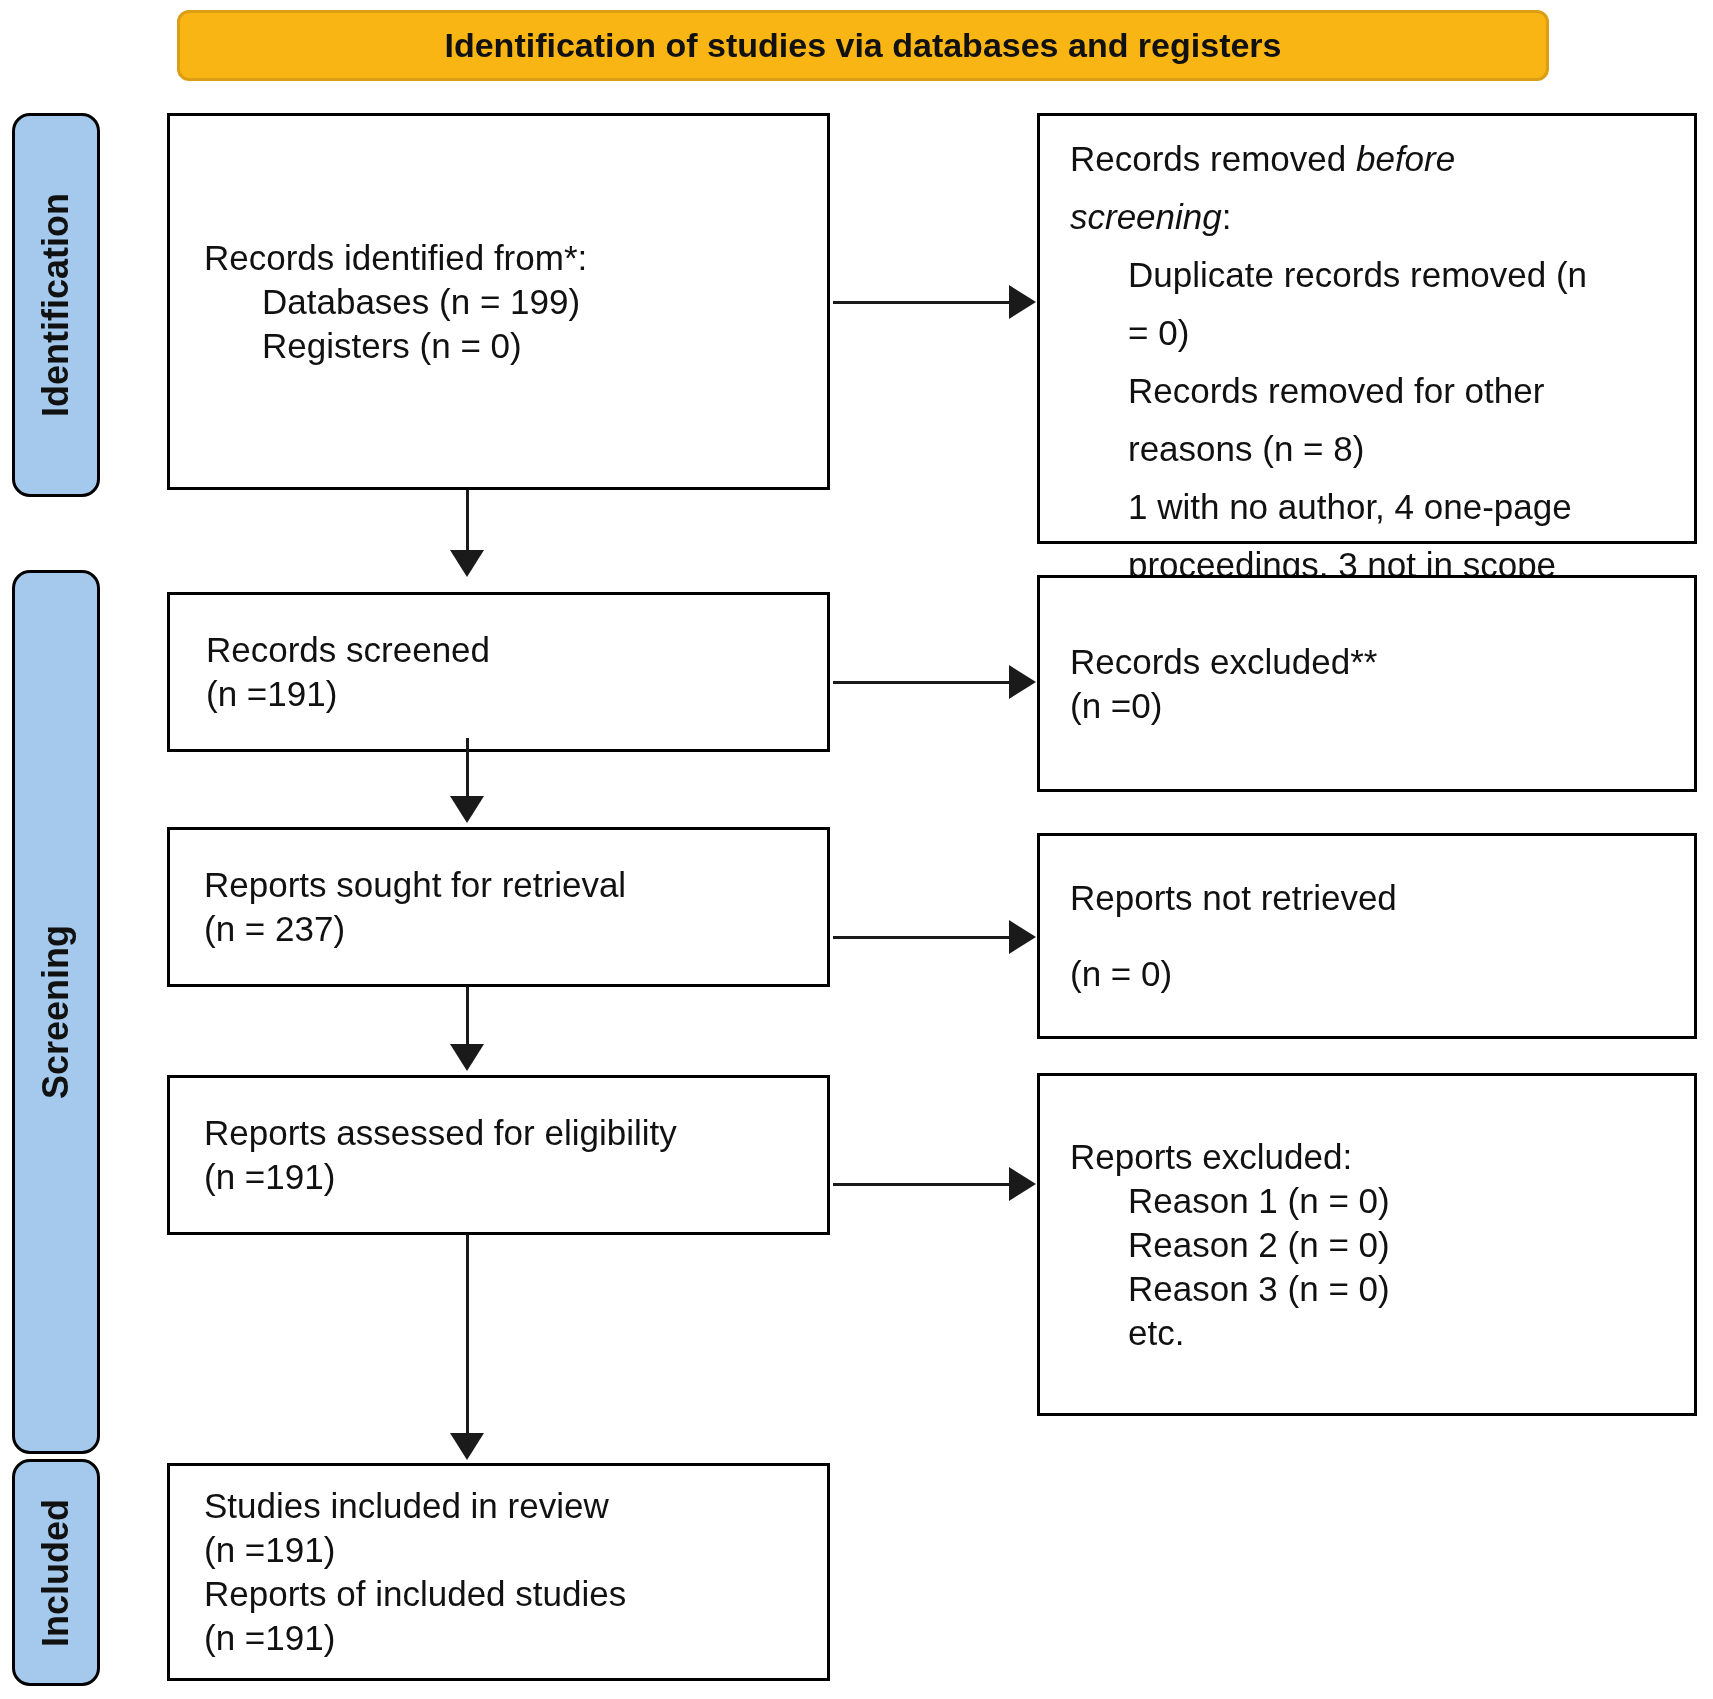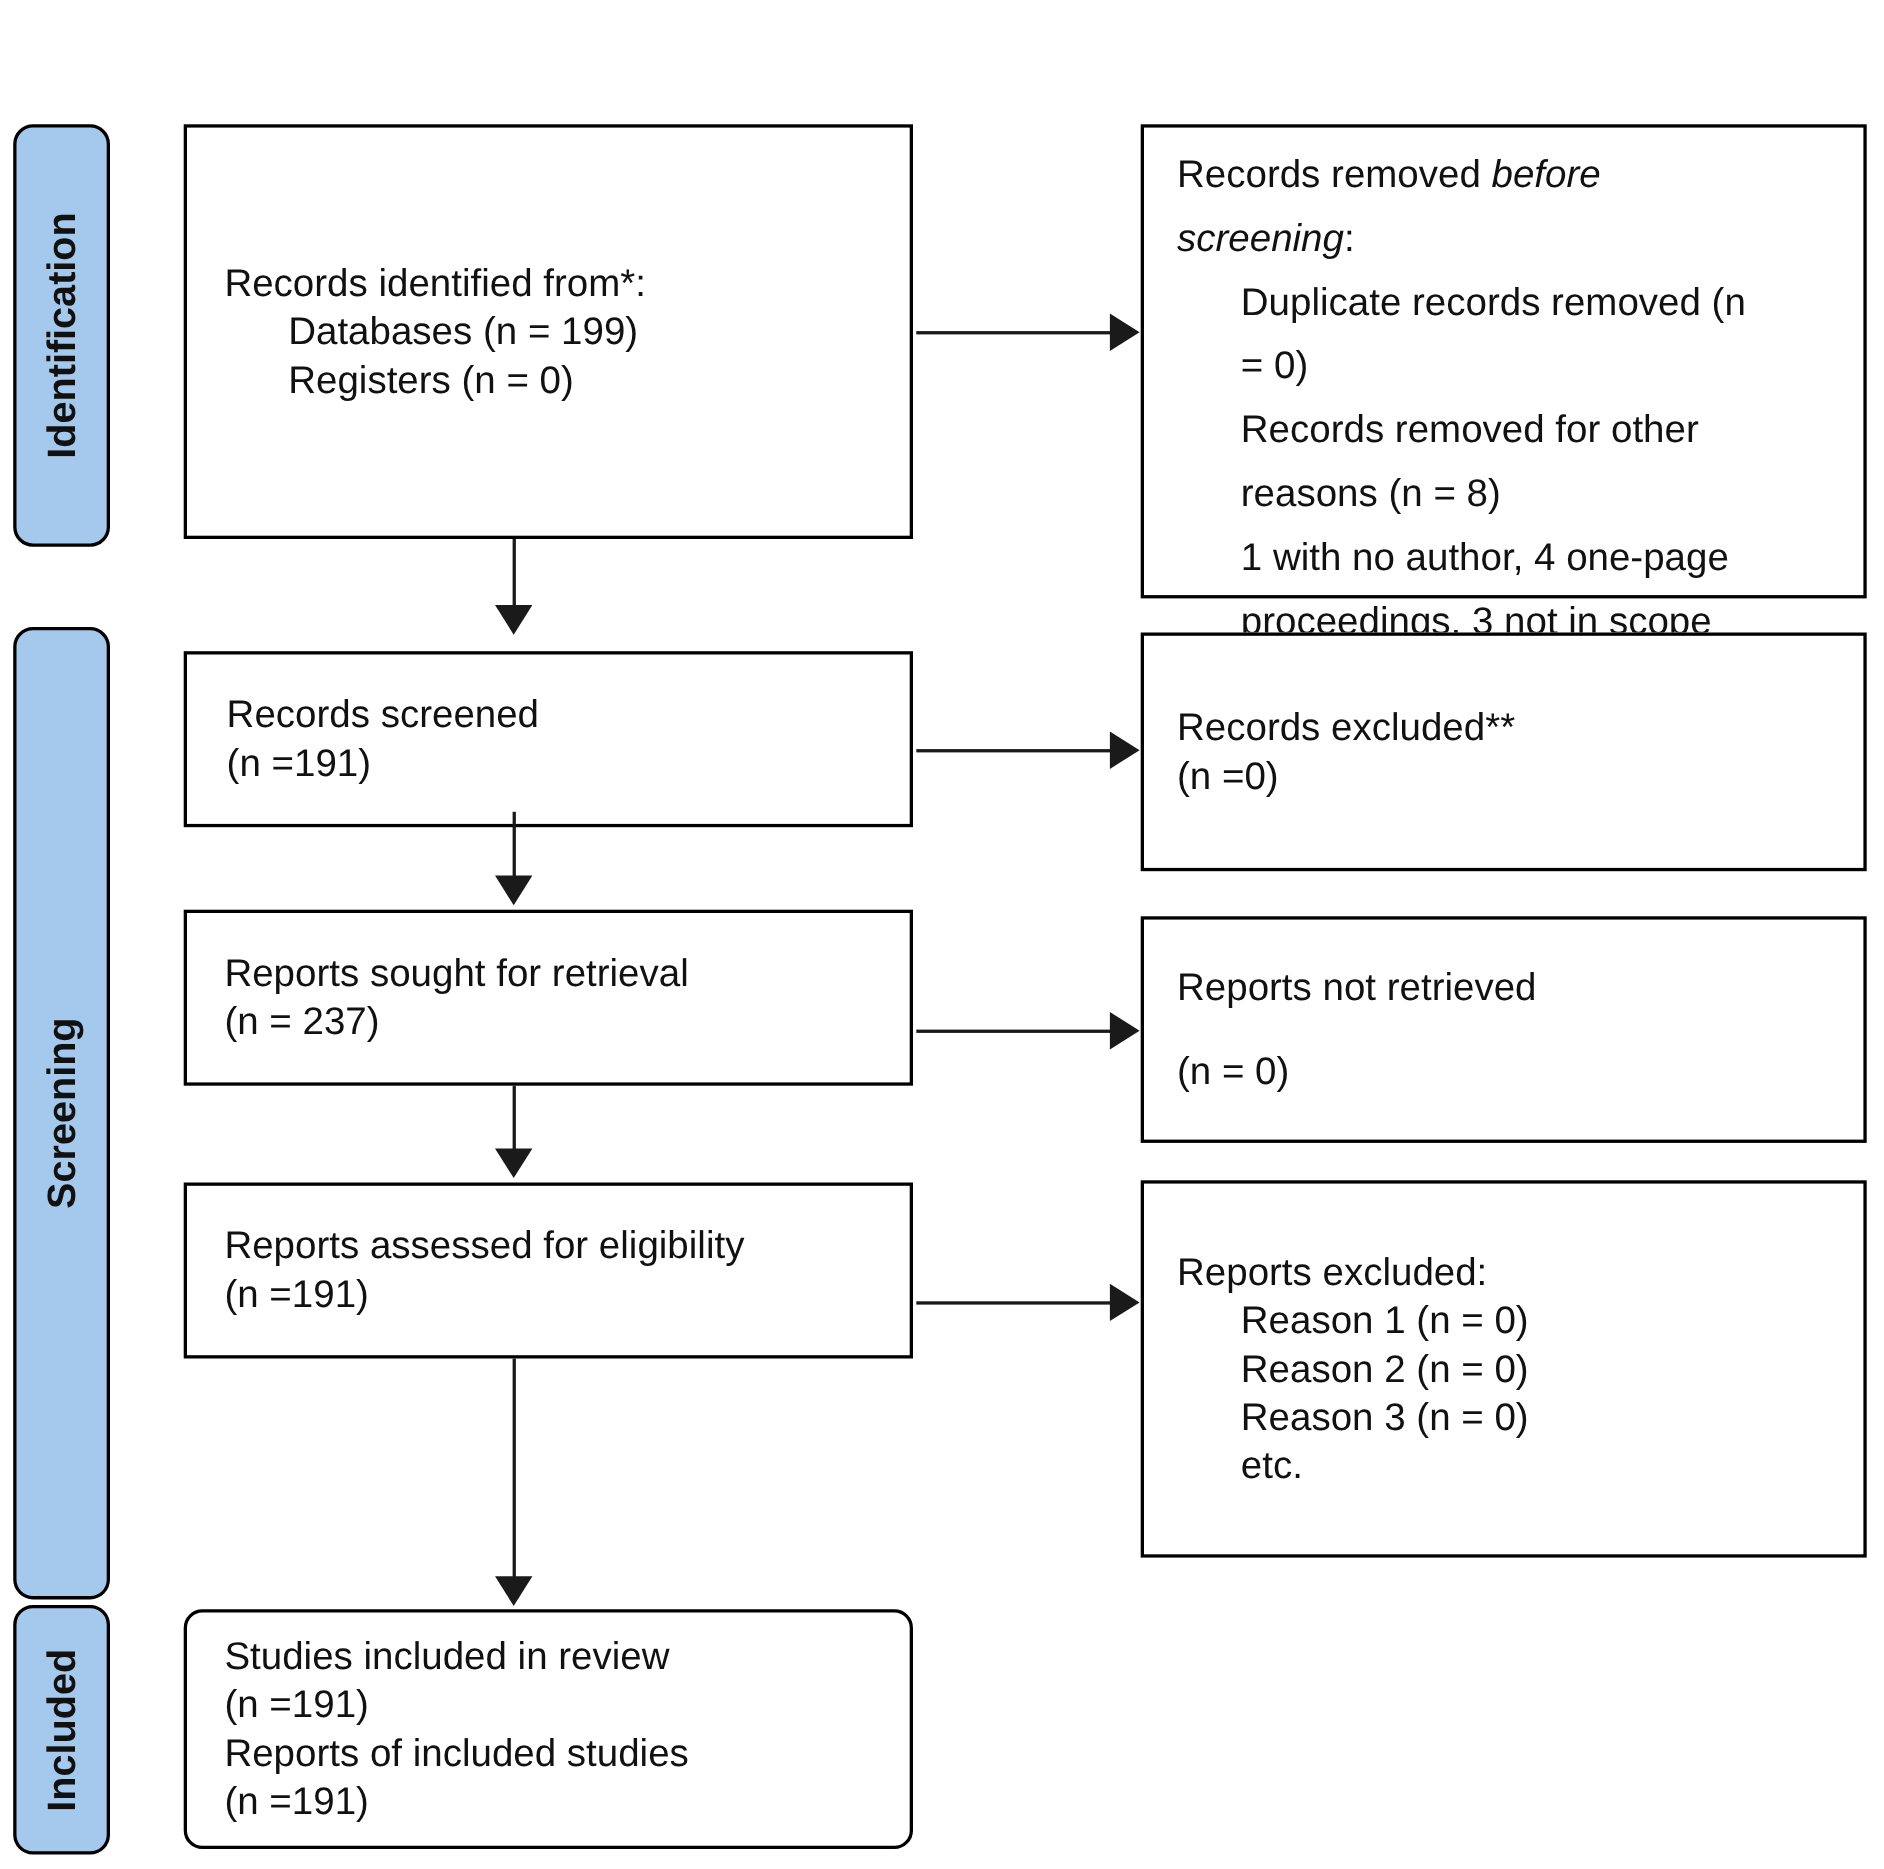--- a/index.html
+++ b/index.html
@@ -46,21 +46,21 @@
     box-sizing:border-box;
     font-size:35px;line-height:44px;
     display:flex;flex-direction:column;justify-content:center;
   }
   .col-left{left:167px;width:663px;padding-left:34px;padding-right:8px;}
   .col-right{left:1037px;width:660px;padding-left:30px;padding-right:8px;}
   .b1{top:113px;height:377px;}
   .b2{top:592px;height:160px;padding-left:36px;}
   .b3{top:827px;height:160px;}
   .b4{top:1075px;height:160px;}
-  .b5{top:1463px;height:218px;border-radius:17px;}
+  .b5{top:1463px;height:218px;}
   .r1{top:113px;height:431px;justify-content:flex-start;padding-top:14px;line-height:58px;}
   .r2{top:575px;height:217px;}
   .r3{top:833px;height:206px;gap:32px;}
   .r4{top:1073px;height:343px;}
   .indent{margin-left:58px;}
   .r1 .indent{width:485px;}
   .r1 .wraptitle{width:540px;}
   .it{font-style:italic;}
   
   .vline{position:absolute;width:3px;background:#1a1a1a;left:466px;}
@@ -74,20 +74,23 @@
     position:absolute;left:1009px;width:0;height:0;
     border-top:17px solid transparent;border-bottom:17px solid transparent;
     border-left:27px solid #1a1a1a;
   }
 </style>
 </head>
 <body>
 
 <div class="canvas">
 
+  <div class="banner">
+    <span>Identification of studies via databases and registers</span>
+  </div>
 
   <div class="stage identification">
     <span>Identification</span>
   </div>
   <div class="stage screening">
     <span>Screening</span>
   </div>
   <div class="stage included">
     <span>Included</span>
   </div>

